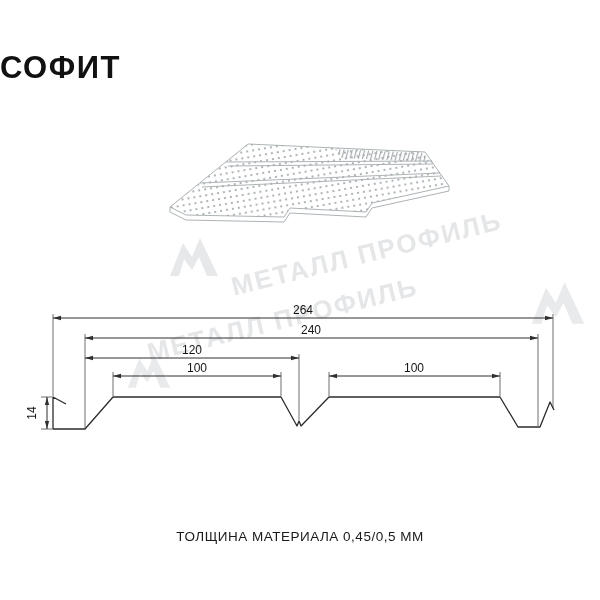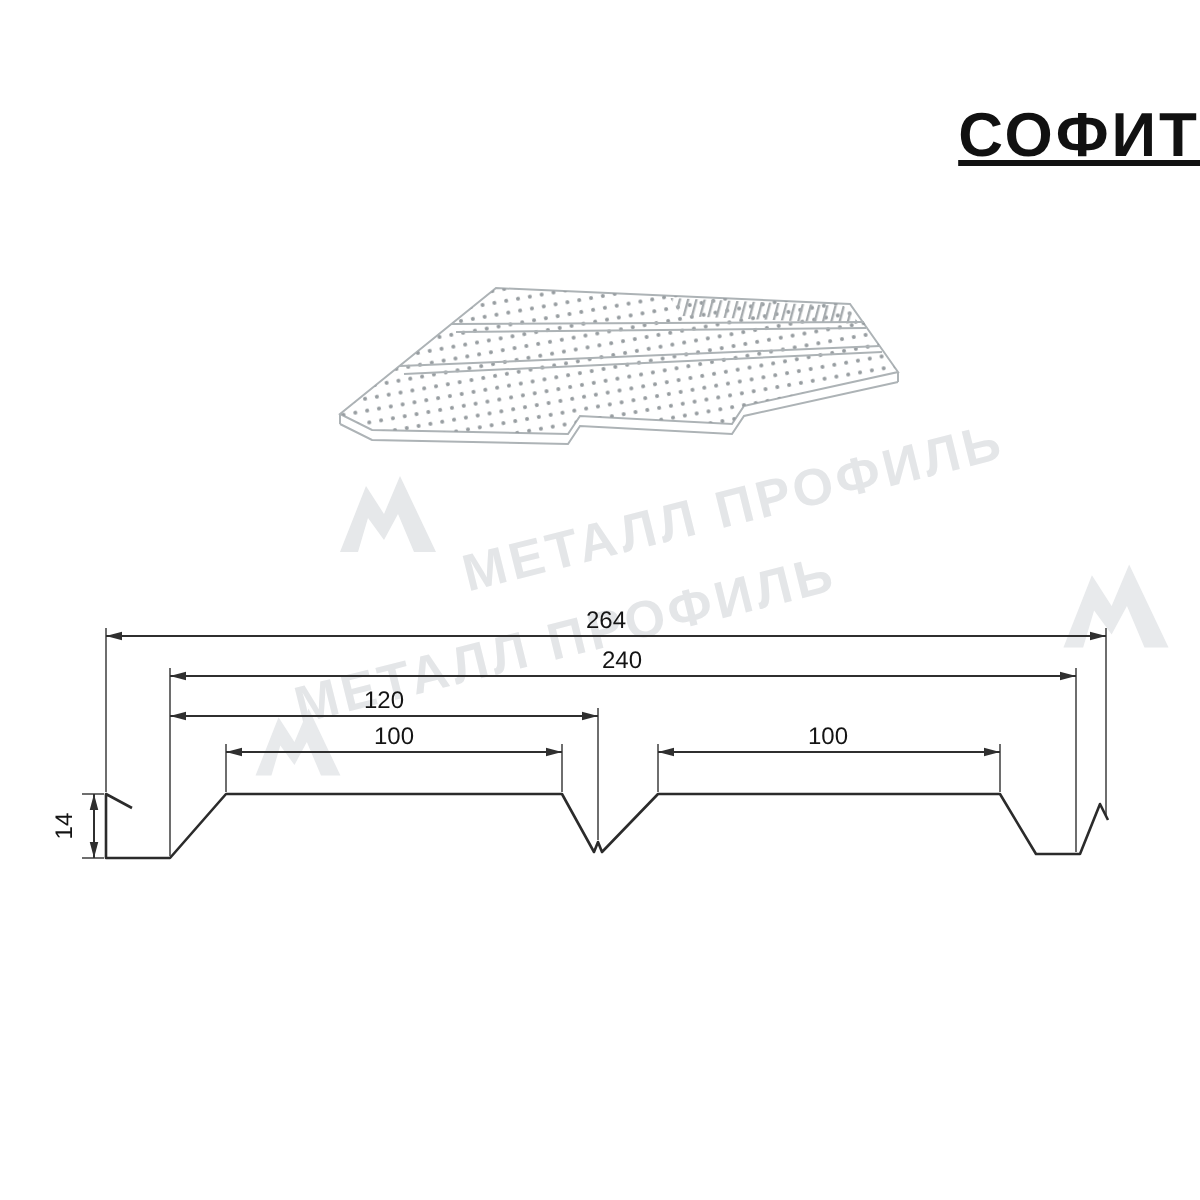--- a/index.html
+++ b/index.html
@@ -1,21 +1,21 @@
 <!DOCTYPE html>
 <html><head>
 <meta charset="utf-8">
 <style>
   html,body{margin:0;padding:0;background:#ffffff;}
   .page{
     position:relative;width:600px;height:600px;background:#ffffff;overflow:hidden;
     font-family:"Liberation Sans",sans-serif;color:#111;
   }
   
-  .header{position:absolute;top:52px;left:0;width:100%;text-align:right;z-index:3;text-decoration:underline;}
+  .header{position:absolute;top:52px;left:0;width:100%;text-align:left;z-index:3;}
   .title{font-size:31px;font-weight:700;letter-spacing:1.5px;margin:0;line-height:1;}
   .subtitle{font-size:15px;font-weight:400;letter-spacing:1.5px;margin-top:6px;}
   
   .panel-svg{position:absolute;left:150px;top:130px;z-index:2;}
   .dim-svg{position:absolute;left:0;top:300px;z-index:2;}
   
   .footer{position:absolute;top:529px;left:0;width:100%;text-align:center;
     font-size:13.5px;letter-spacing:.5px;z-index:3;color:#1a1a1a;}
   
   .watermark-layer{position:absolute;left:0;top:0;width:600px;height:600px;z-index:1;}
@@ -116,14 +116,15 @@
     <text class="dim-text" x="303" y="14" text-anchor="middle">264</text>
     <text class="dim-text" x="311" y="34" text-anchor="middle">240</text>
     <text class="dim-text" x="192" y="54" text-anchor="middle">120</text>
     <text class="dim-text" x="197" y="72" text-anchor="middle">100</text>
     <text class="dim-text" x="414" y="72" text-anchor="middle">100</text>
     <text class="dim-text" x="36" y="113" text-anchor="middle" transform="rotate(-90 36 113)">14</text>
 
     <path d="M 66,104 L 53,97 L 53,129 L 85,129 L 113,97 L 281,97 L 297,126 L 299,121 L 301,126 L 329,97 L 500,97 L 518,127 L 540,127 L 550,102 L 554,110" fill="none" stroke="#2b2b2b" stroke-width="1.3" stroke-linejoin="round"></path>
   </svg>
 
+  <div class="footer">ТОЛЩИНА МАТЕРИАЛА 0,45/0,5 ММ</div>
 
 </div>
 
 </body></html>

